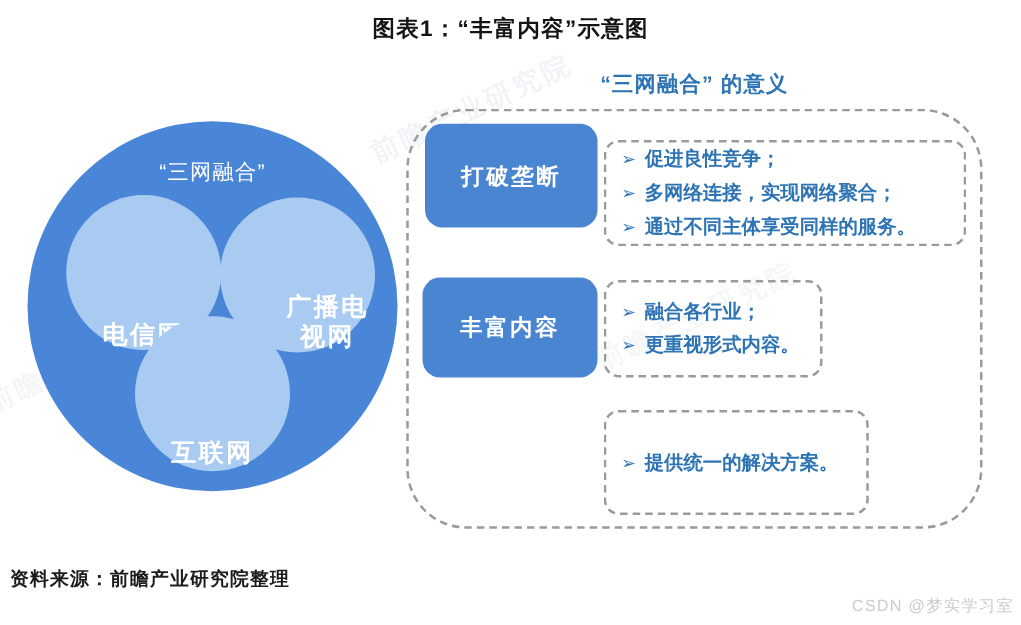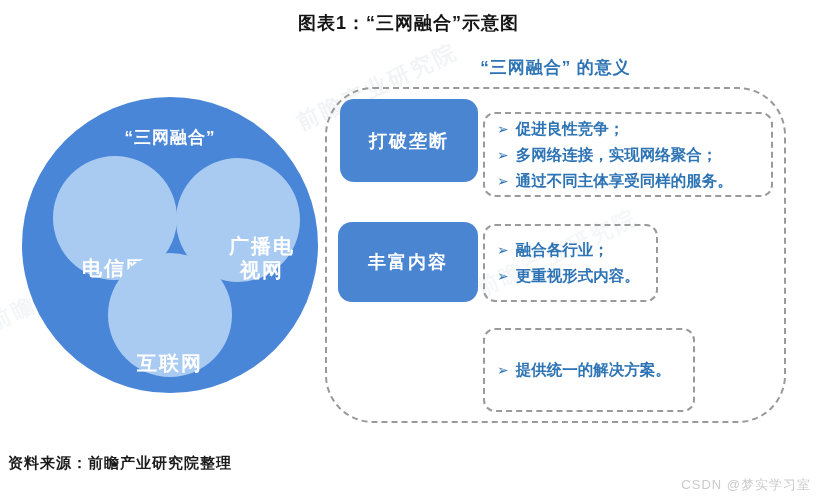--- a/index.html
+++ b/index.html
@@ -11,21 +11,21 @@
     position:absolute;top:11px;left:0;width:817px;text-align:center;
     font-size:18px;font-weight:bold;color:#141414;letter-spacing:1px;
   }
   
   .big-circle{
     position:absolute;left:22px;top:97px;width:296px;height:296px;
     border-radius:50%;background:#4a86d8;
   }
   .venn-title{
     position:absolute;left:22px;top:126px;width:296px;text-align:center;
-    color:#ffffff;font-size:17px;font-weight:bold;letter-spacing:1px;
+    color:#ffffff;font-size:17px;font-weight:normal;letter-spacing:1px;
   }
   .sub-circle{
     position:absolute;width:124px;height:124px;border-radius:50%;
     background:#a9cbf2;display:flex;align-items:flex-end;justify-content:center;
     text-align:center;color:#ffffff;font-size:20px;font-weight:bold;
     letter-spacing:2px;line-height:1.2;
   }
   .c-telecom{left:53px;top:156px;}
   .c-broadcast{left:176px;top:158px;}
   .c-broadcast .wrap{width:92px;margin-left:48px;}
@@ -78,21 +78,21 @@
   }
   .wm-1{left:290px;top:72px;opacity:.14;}
   .wm-2{left:470px;top:238px;opacity:.10;}
   .wm-3{left:-18px;top:272px;opacity:.12;}
 </style>
 </head>
 <body>
 
 <div class="stage">
 
-  <div class="page-title">图表1：“三网融合”示意图</div>
+  <div class="page-title">图表1：“丰富内容”示意图</div>
 
   <div class="wm wm-1">前瞻产业研究院</div>
   <div class="wm wm-2">前瞻产业研究院</div>
   <div class="wm wm-3">前瞻产业研究院</div>
 
   <div class="big-circle"></div>
   <div class="sub-circle c-telecom">
     <span>电信网</span>
   </div>
   <div class="sub-circle c-broadcast">

